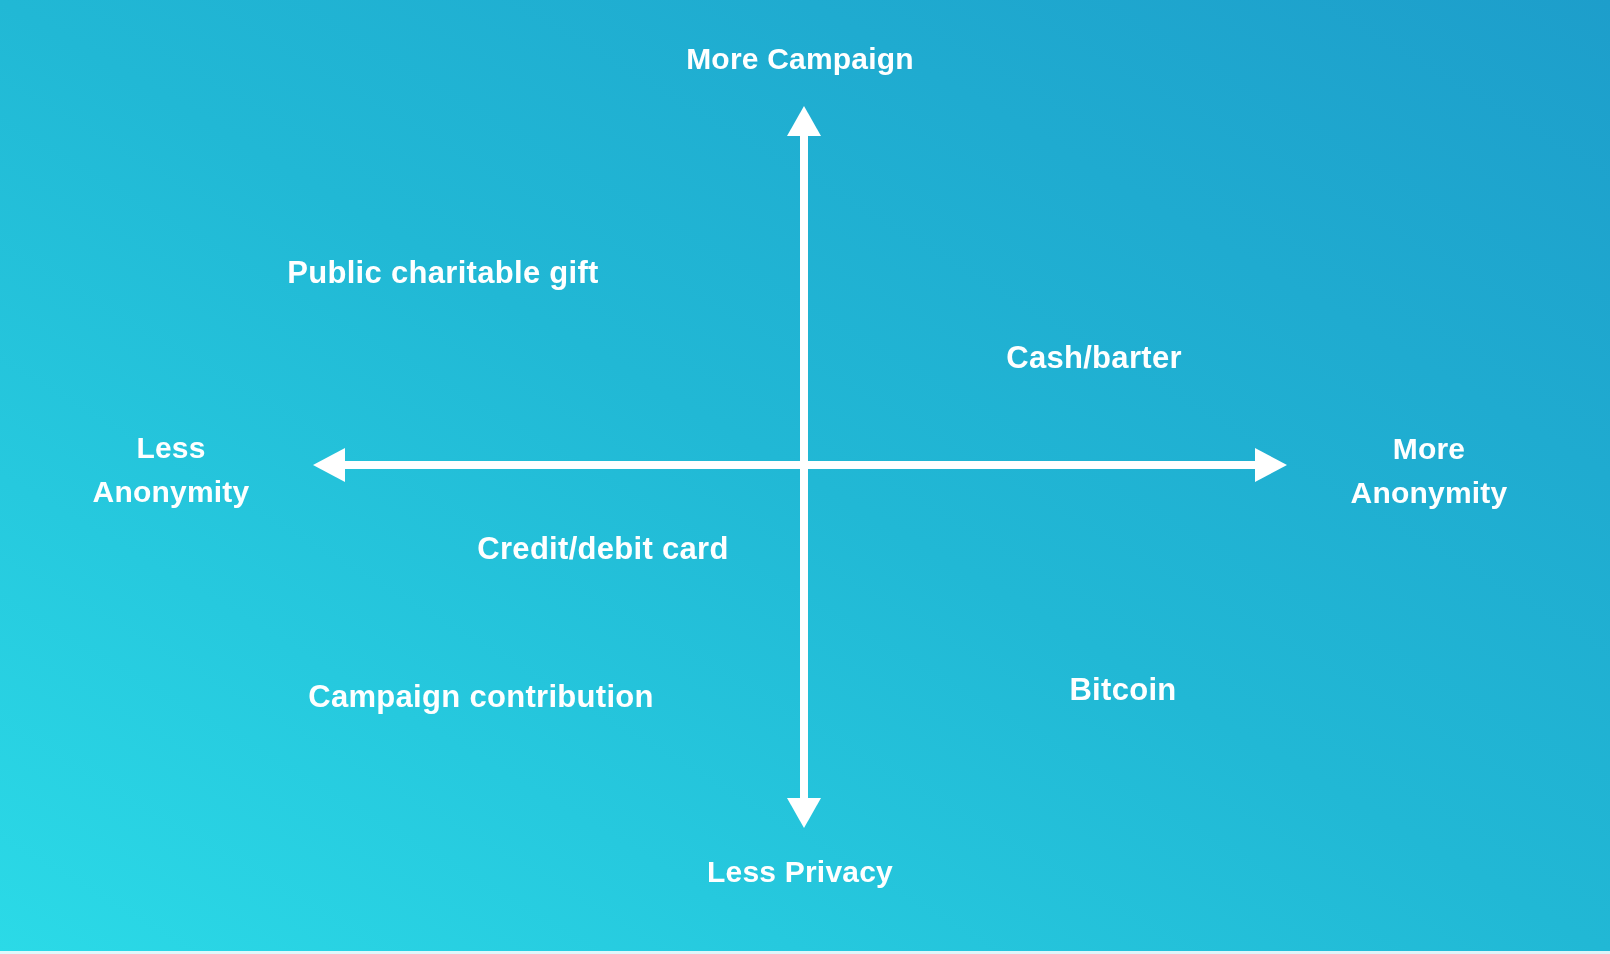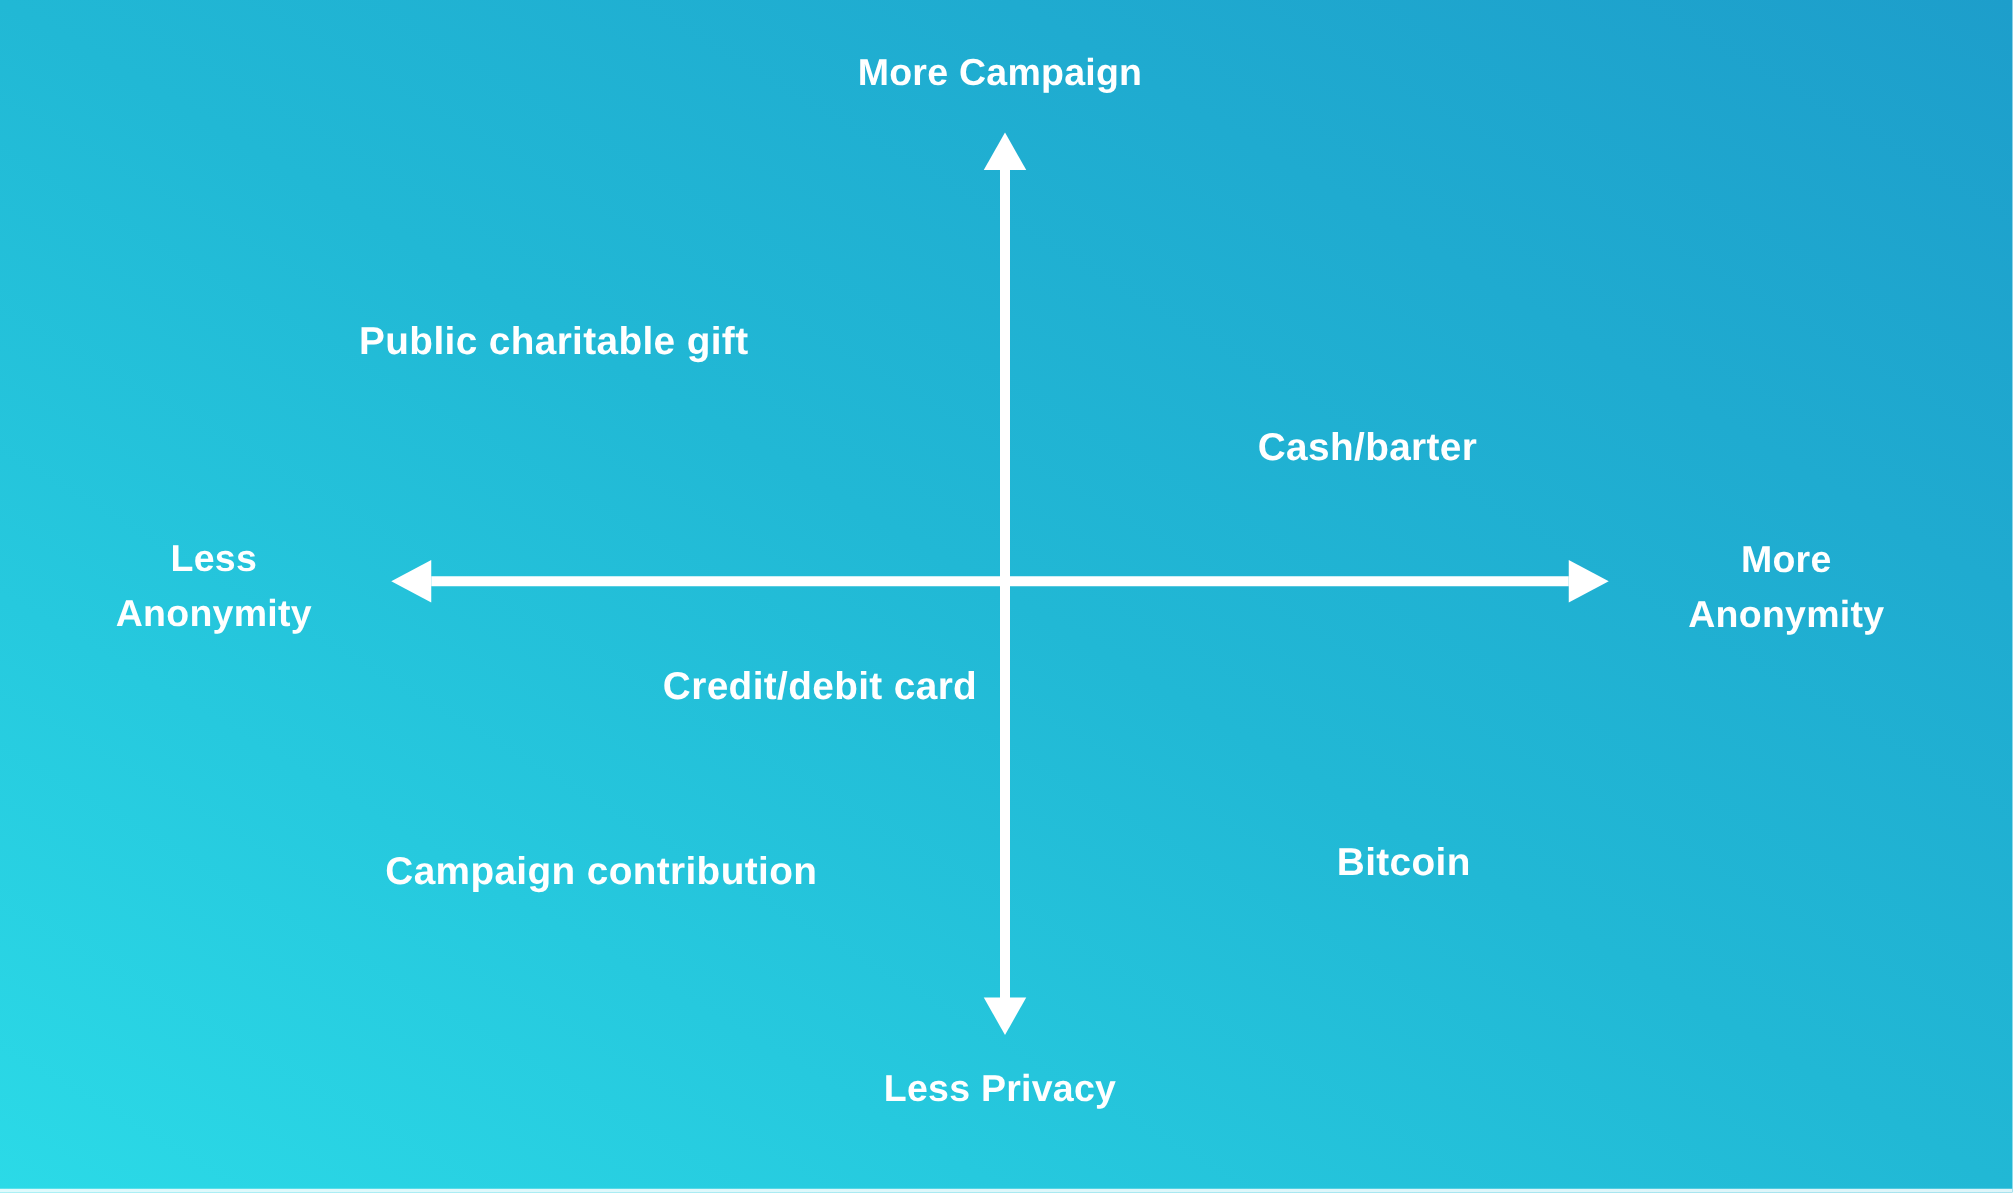--- a/index.html
+++ b/index.html
@@ -97,21 +97,21 @@
     font-weight: 700;
     font-size: 31px;
     letter-spacing: 0.3px;
   }
   .pos-more-privacy   { left: 800px;  top: 59px;  }
   .pos-less-privacy   { left: 800px;  top: 872px; }
   .pos-less-anonymity { left: 171px;  top: 469px; }
   .pos-more-anonymity { left: 1429px; top: 470px; }
   .pos-item-0 { left: 443px;  top: 273px; }
   .pos-item-1 { left: 1094px; top: 326px; margin-top: 32px; }
-  .pos-item-2 { left: 656px;  top: 549px; }
+  .pos-item-2 { left: 603px;  top: 549px; }
   .pos-item-3 { left: 460px;  top: 697px; margin-left: 21px; }
   .pos-item-4 { left: 1123px; top: 690px; text-align: right; }
 </style>
 </head>
 <body>
 
 <div class="canvas">
 
   <div class="axis-shaft v-shaft"></div>
   <div class="axis-shaft h-shaft"></div>

